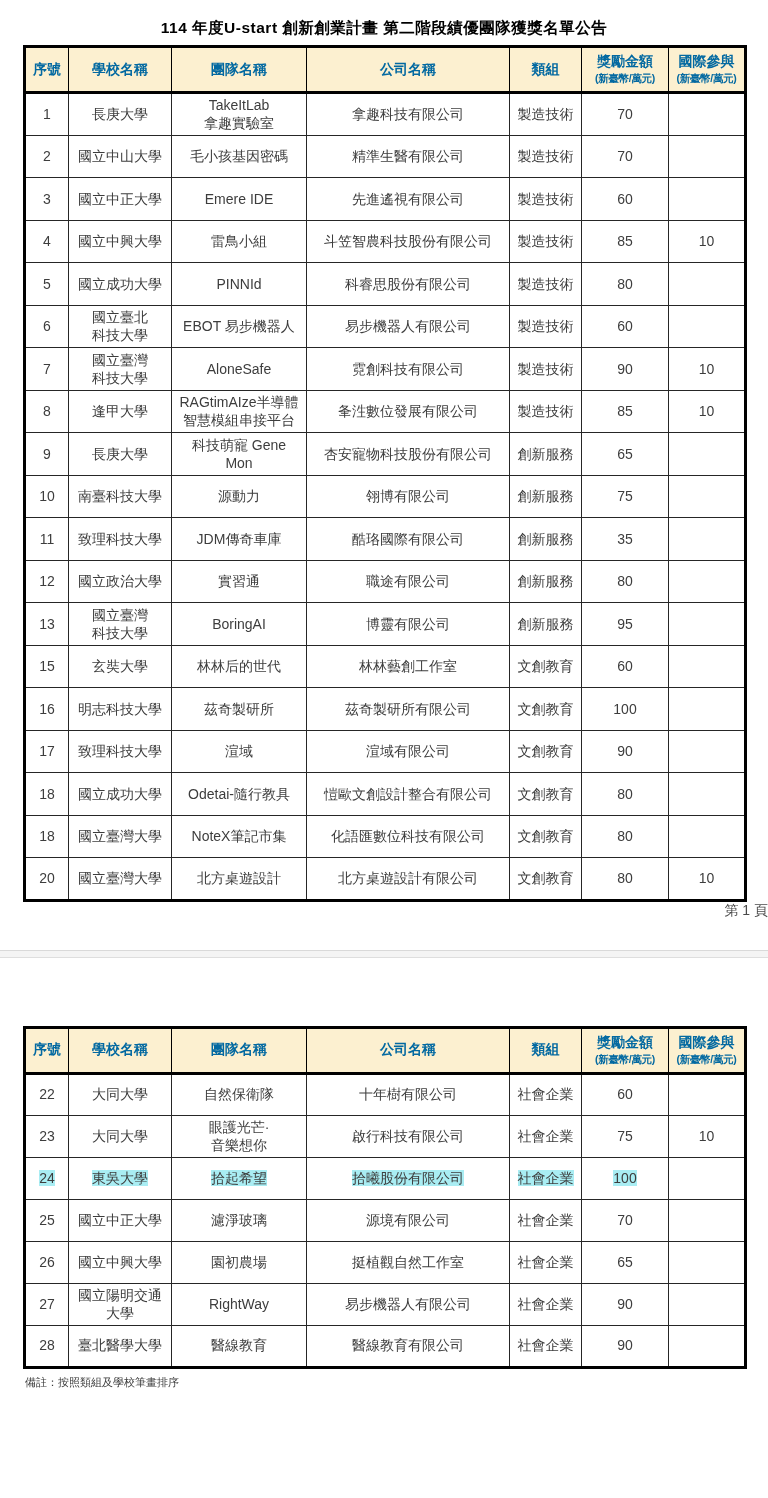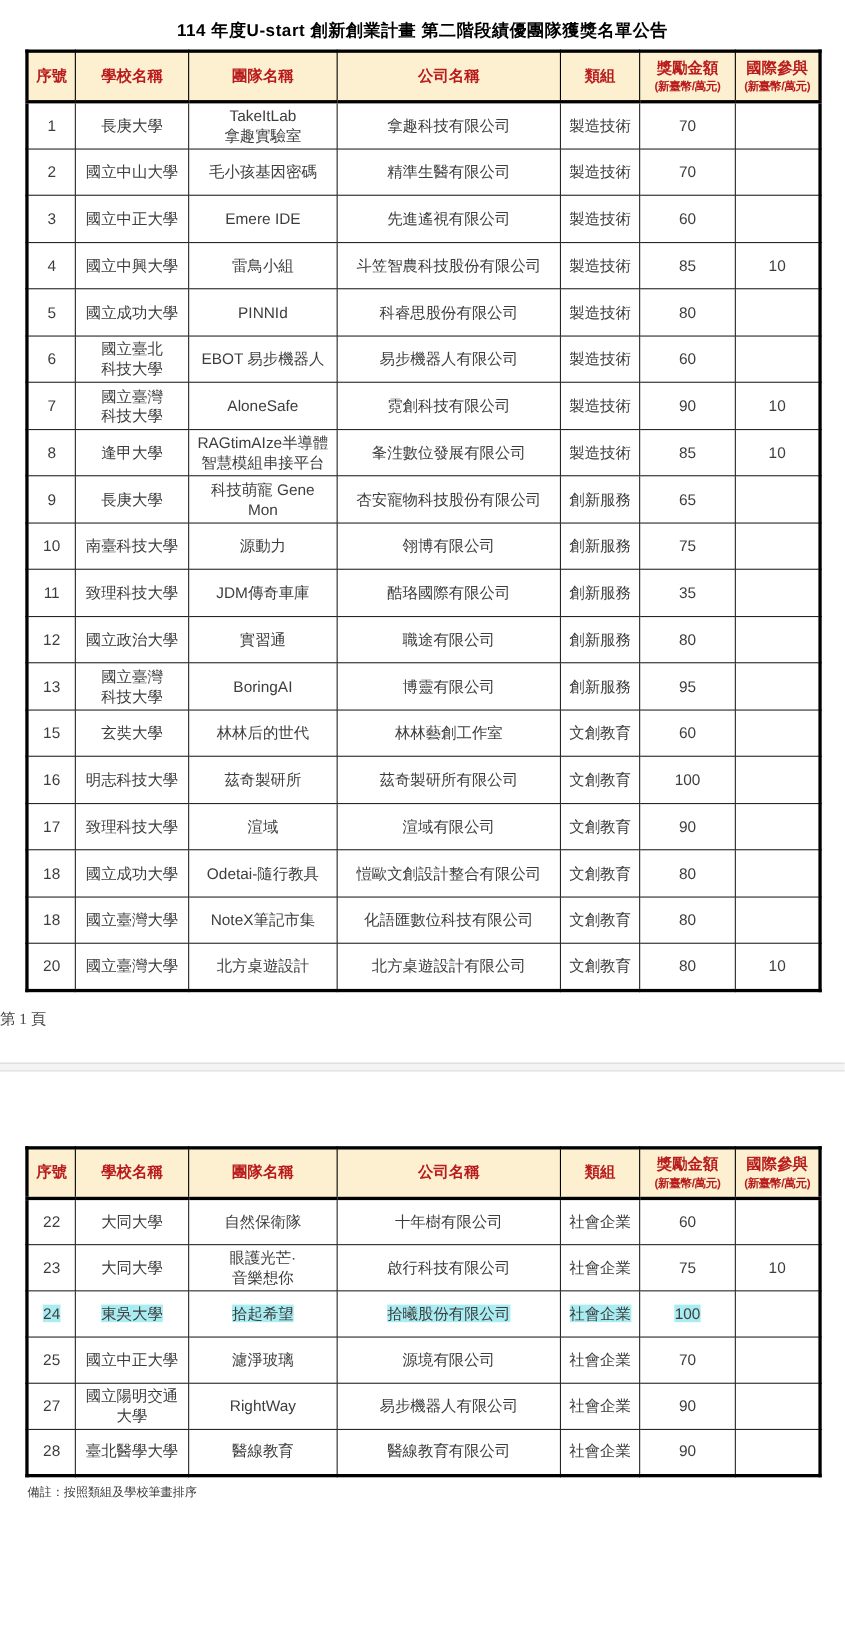--- a/index.html
+++ b/index.html
@@ -34,21 +34,21 @@
   .award-table col.c-category{ width: 72px; }
   .award-table col.c-award   { width: 87px; }
   .award-table col.c-intl    { width: 77px; }
   .award-table th {
     background: var(--header-bg, #fcf0d0);
     border: 1px solid #000000;
     border-bottom: 3px solid #000000;
     height: 46px;
     font-size: 14px;
     font-weight: bold;
-    color: #b91c1c;
+    color: #0369a1;
     text-align: center;
     vertical-align: middle;
     padding: 1px 0;
   }
   .award-table th .h-sub {
     font-size: 10.5px;
     font-weight: bold;
     margin-top: 1px;
     letter-spacing: -0.3px;
   }
@@ -59,25 +59,25 @@
     font-size: 14px;
     color: #3d3d3d;
     padding: 2px 2px;
     line-height: 1.3;
   }
   .t1 td { height: 42.5px; }
   .t2 td { height: 42px; }
   .award-table td span { white-space: pre-line; }
   .award-table td span.hl { background: var(--hl, #a9edf3); }
   .page-label {
-    margin-top: 16px;
-    text-align: left;
+    margin-top: 0;
+    text-align: right;
     font-size: 14px;
     color: #4a4a4a;
-    font-family: Liberation Serif, serif;
+    font-family: Liberation Sans, sans-serif;
   }
   .page-separator {
     margin-top: 30px;
     width: 768px;
     height: 8px;
     background: #f4f4f4;
     border-top: 1px solid #d9d9d9;
     border-bottom: 1px solid #dedede;
   }
   .footnote {
@@ -385,20 +385,29 @@
         <tr>
           <td><span>25</span></td>
           <td><span>國立中正大學</span></td>
           <td><span>濾淨玻璃</span></td>
           <td><span>源境有限公司</span></td>
           <td><span>社會企業</span></td>
           <td><span>70</span></td>
           <td><span></span></td>
         </tr>
         <tr>
+          <td><span>26</span></td>
+          <td><span>國立中興大學</span></td>
+          <td><span>園初農場</span></td>
+          <td><span>挺植觀自然工作室</span></td>
+          <td><span>社會企業</span></td>
+          <td><span>65</span></td>
+          <td><span></span></td>
+        </tr>
+        <tr>
           <td><span>27</span></td>
           <td><span>國立陽明交通
 大學</span></td>
           <td><span>RightWay</span></td>
           <td><span>易步機器人有限公司</span></td>
           <td><span>社會企業</span></td>
           <td><span>90</span></td>
           <td><span></span></td>
         </tr>
         <tr>

